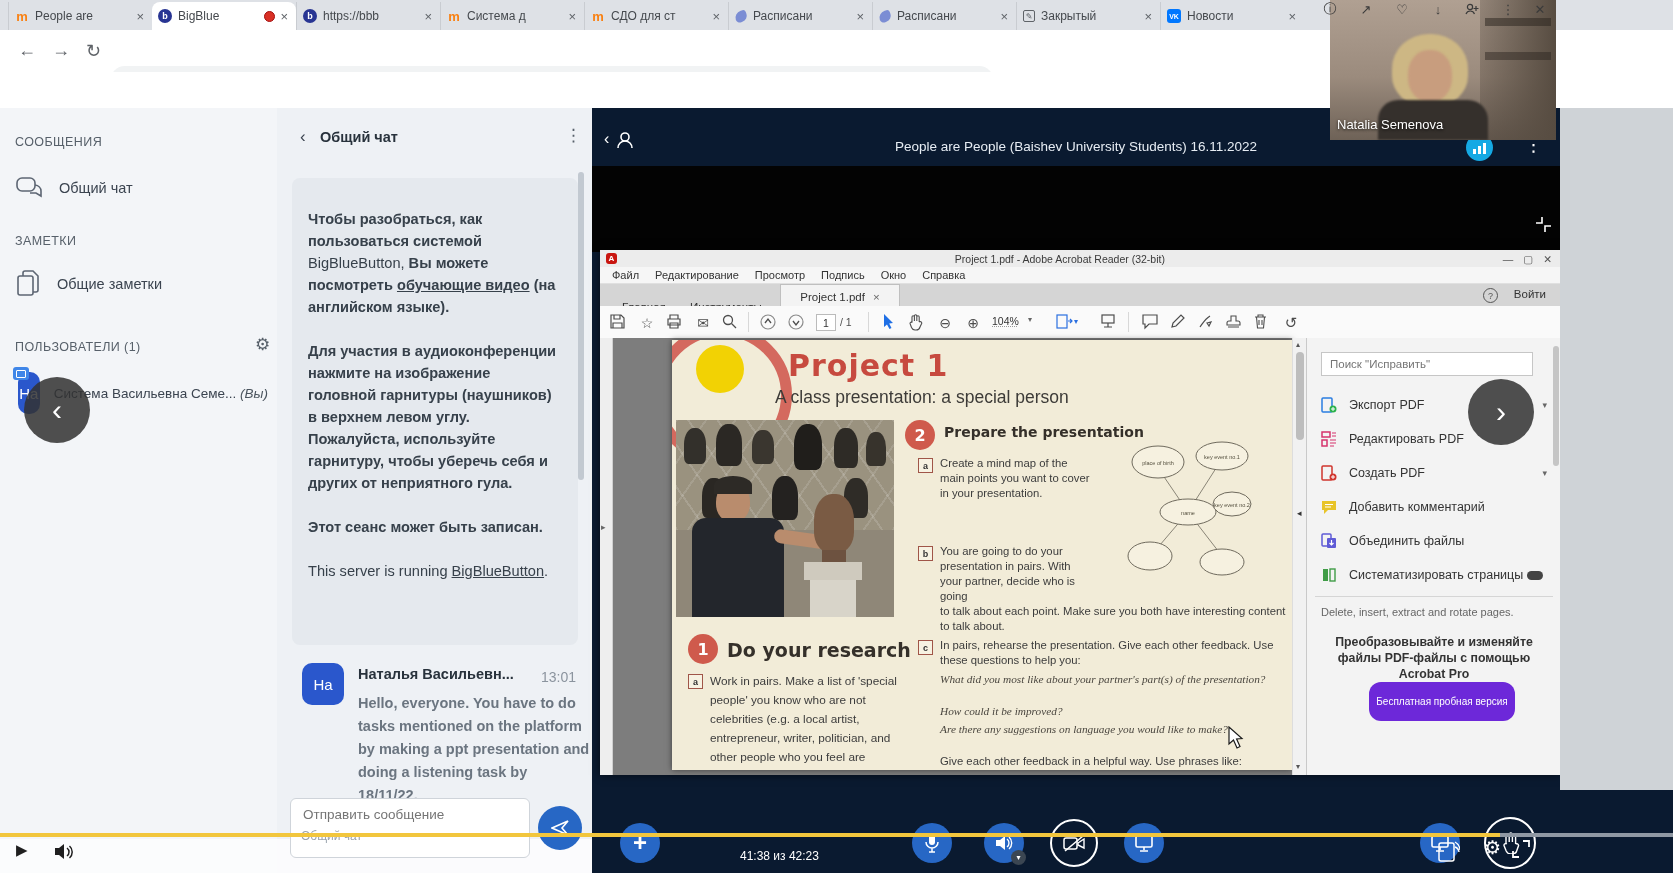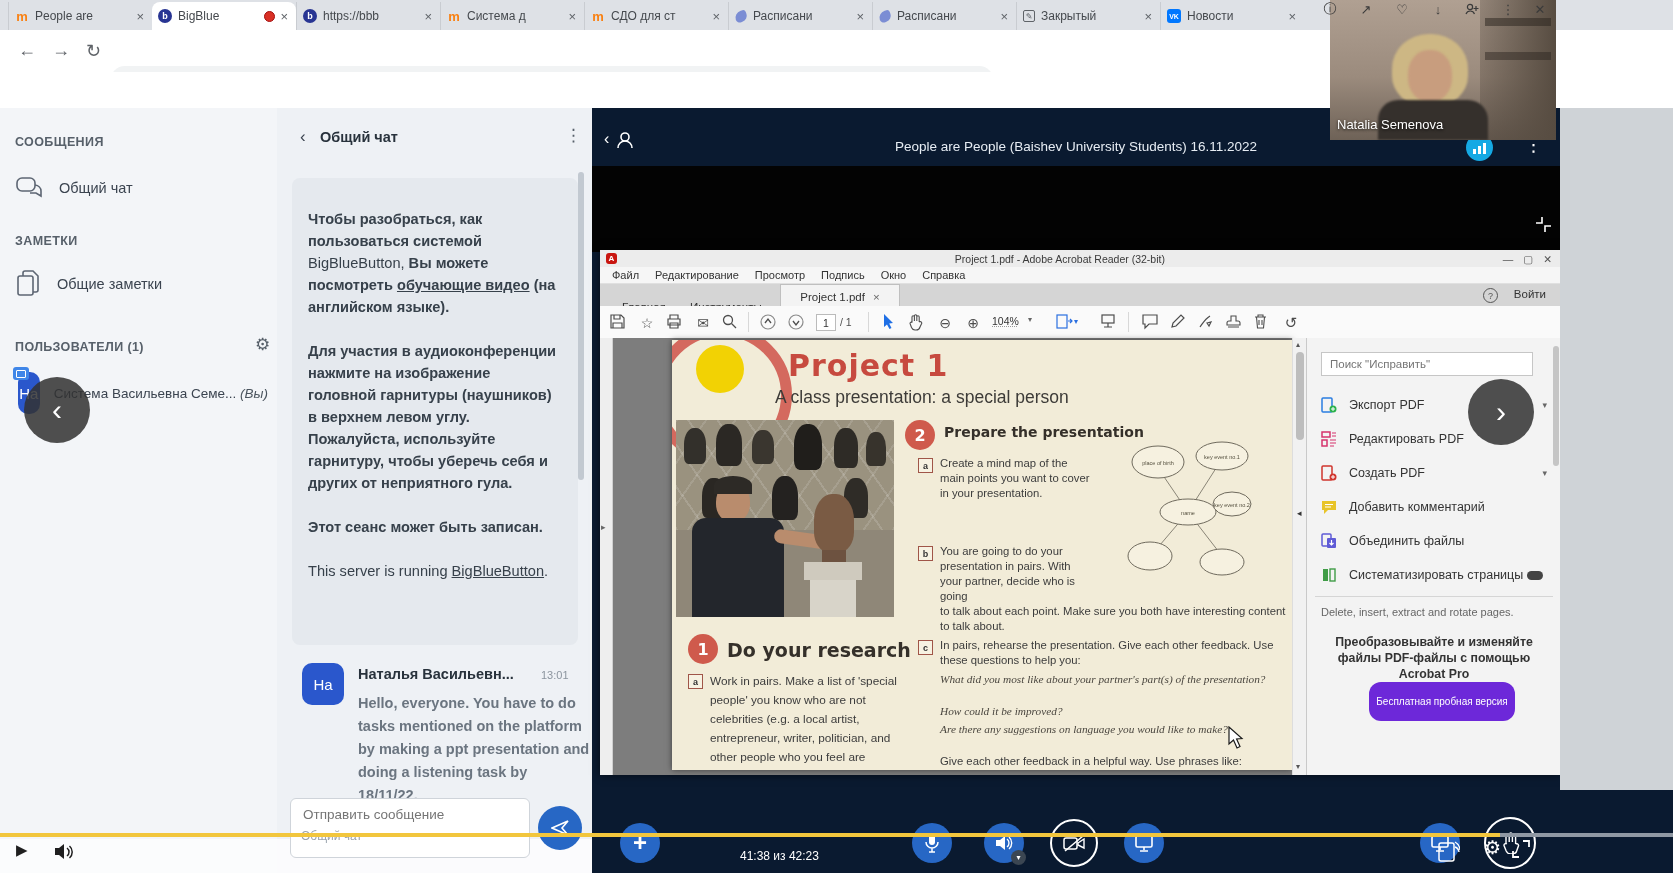--- a/index.html
+++ b/index.html
@@ -28,21 +28,21 @@
   .bmbar{left:0;top:72px;width:1673px;height:36px;background:#fff;border-bottom:1px solid #e4e6e8}
   .bmitem{top:82px;height:18px;display:flex;align-items:center;font-size:12.5px;color:#3c4043}
   .bmitem .bmic{margin-right:6px}
   .folder{width:13px;height:10px;background:#f3cb52;border-radius:1px;position:relative}
   .folder:before{content:"";position:absolute;top:-3px;left:0;width:5px;height:3px;background:#f3cb52;border-radius:1px 1px 0 0}
   .sq{display:inline-flex;align-items:center;justify-content:center;border-radius:3px;color:#fff;font-weight:bold}
   .badge{position:absolute;right:-5px;bottom:-4px;background:#e8710a;color:#fff;font-size:8px;padding:0 2px;border-radius:2px;line-height:10px}
   .shield{width:14px;height:15px;background:#9c2f23;clip-path:polygon(50% 0,100% 15%,100% 60%,50% 100%,0 60%,0 15%)}
   
   .sidebar{left:0;top:108px;width:277px;height:765px;background:#f3f5f8;border-right:1px solid #d9dee3}
-  .seclabel{font-size:12.5px;font-weight:bold;color:#57606a;letter-spacing:.4px}
+  .seclabel{font-size:12.5px;font-weight:normal;color:#57606a;letter-spacing:.4px}
   .sitem{font-size:14.5px;color:#3b4450}
   .chatpanel{left:277px;top:108px;width:315px;height:765px;background:#eef1f5;border-right:1px solid #cfd5db}
   .welcome{left:292px;top:178px;width:286px;height:467px;background:#e5e9ee;border-radius:8px;overflow:hidden;padding:30px 16px 0 16px;box-sizing:border-box;color:#37414b;font-size:14.6px;line-height:22px}
   .welcome p{margin:0 0 22px 0}
   .bold{font-weight:bold}
   .und{text-decoration:underline}
   .avatar{background:#2a57cc;border-radius:10px;color:#fff;display:flex;align-items:center;justify-content:center;font-size:15px}
   .navy{left:592px;top:108px;width:1081px;height:765px;background:#0a1a30}
   .shareband{left:592px;top:166px;width:968px;height:86px;background:#030303}
   .rightstrip{left:1560px;top:108px;width:113px;height:682px;background:#cfd3d7}
@@ -234,21 +234,21 @@
     <p><span class="bold">Чтобы разобраться, как пользоваться системой </span><span>BigBlueButton,</span><span class="bold"> Вы можете посмотреть </span><a class="bold und" style="color:#37414b">обучающие видео</a><span class="bold"> (на английском языке).</span></p>
     <p><span class="bold">Для участия в аудиоконференции нажмите на изображение головной гарнитуры (наушников) в верхнем левом углу. </span><span class="bold">Пожалуйста, используйте гарнитуру, чтобы уберечь себя и других от неприятного гула.</span></p>
     <p class="bold">Этот сеанс может быть записан.</p>
     <p><span>This server is running </span><a class="und" style="color:#37414b">BigBlueButton</a><span>.</span></p>
   </div>
   <div class="a" style="left:578px;top:172px;width:6px;height:308px;background:#c2c9d1;border-radius:3px"></div>
   <div class="a avatar" style="left:302px;top:663px;width:42px;height:42px">
       <span>На</span>
     </div>
   <div class="a" style="left:358px;top:666px;font-size:14.5px;font-weight:bold;color:#28323c">Наталья Васильевн...</div>
-  <div class="a" style="left:541px;top:669px;font-size:11px;color:#8b949e">13:01</div>
+  <div class="a" style="left:541px;top:669px;font-size:14px;color:#8b949e">13:01</div>
   <div class="a" style="left:358px;top:692px;width:232px;font-size:14.5px;font-weight:600;line-height:23px;color:#6b7580">Hello, everyone. You have to do tasks mentioned on the platform by making a ppt presentation and doing a listening task by 18/11/22.</div>
 
   <div class="a navy"></div>
   <span class="a" style="left:604px;top:130px;color:#fff;font-size:16px">‹</span>
   <svg class="a" style="left:615px;top:130px" width="20" height="20">
       <circle cx="10" cy="7" r="4" fill="none" stroke="#fff" stroke-width="1.6"></circle>
       <path d="M3 18 a7 7 0 0 1 14 0" fill="none" stroke="#fff" stroke-width="1.6"></path>
     </svg>
   <div class="a" style="left:592px;top:139px;width:968px;text-align:center;font-size:13.5px;color:#e6ecf3">People are People (Baishev University Students) 16.11.2022</div>
   <div class="a" style="left:1466px;top:134px;width:27px;height:27px;border-radius:50%;background:#15a9e4;display:flex;align-items:flex-end;justify-content:center;gap:2px;padding-bottom:7px;box-sizing:border-box">

